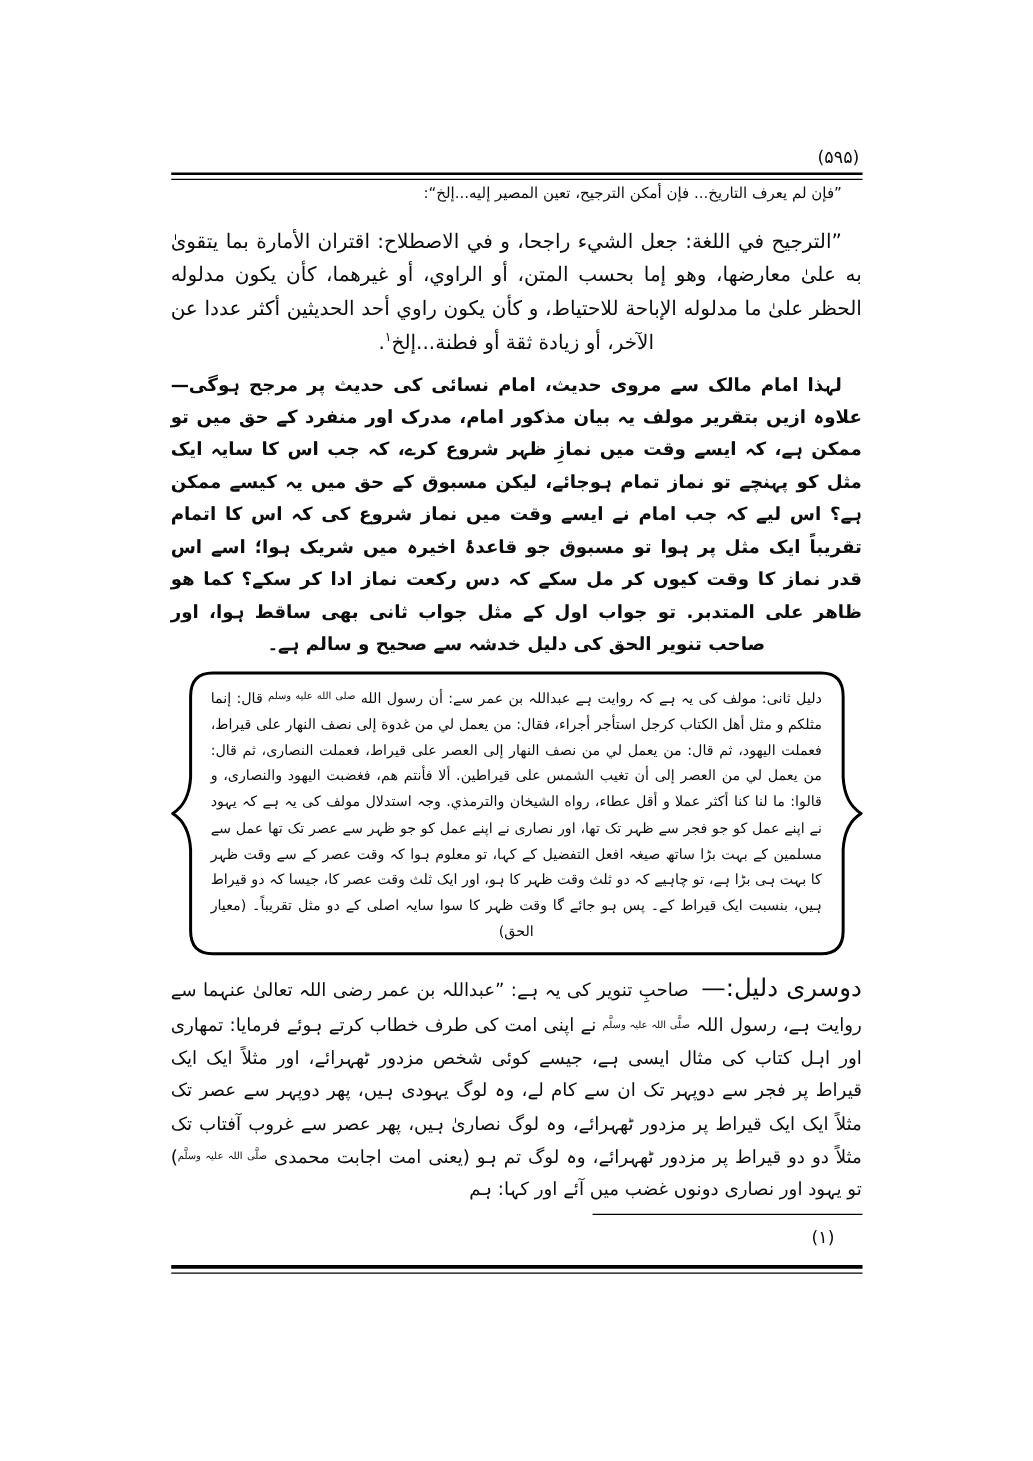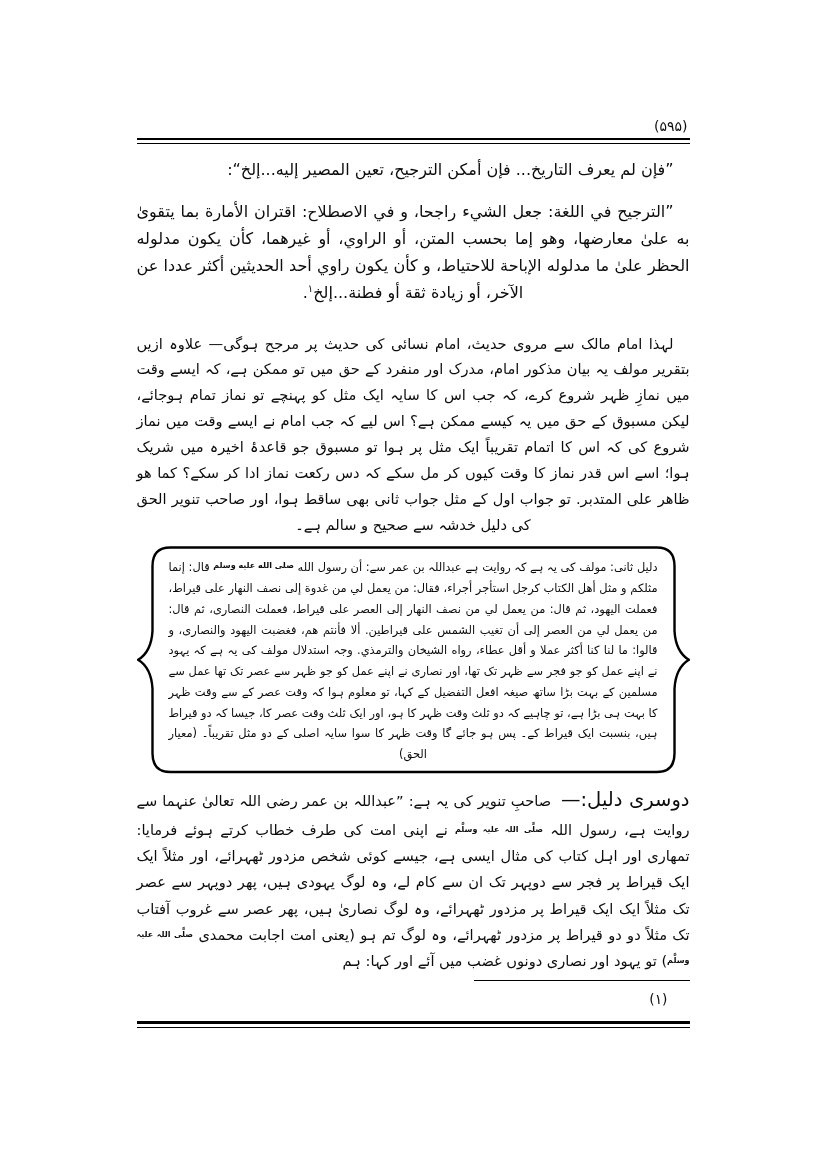--- a/index.html
+++ b/index.html
@@ -8,33 +8,33 @@
   .content{width:553px;margin:0 auto;padding-top:118px;direction:rtl;}
 
   
   .hdr{display:flex;justify-content:space-between;align-items:flex-end;direction:rtl;padding:0 2px;}
   .hdr-title{font-weight:bold;font-size:16px;letter-spacing:-0.2px;}
   .hdr-num{font-size:14px;direction:ltr;}
   .rule-top{margin-top:4px;border-top:2.6px solid #000;border-bottom:1.3px solid #000;height:3px;}
   .rule-bottom{margin-top:10px;border-top:3px solid #000;border-bottom:1.6px solid #000;height:3px;}
 
   
-  .ar1{font-size:16px;line-height:1.75;text-align:right;text-indent:16px;margin-top:12px;}
+  .ar1{font-size:12px;line-height:1.75;text-align:right;text-indent:16px;}
   .ar2{font-size:16px;line-height:1.68;text-align:justify;text-align-last:center;text-indent:16px;margin-top:15px;}
   sup.fnref{font-size:10px;vertical-align:6px;}
 
   
-  .urdu1{font-size:14.6px;line-height:1.78;text-align:justify;text-align-last:center;text-indent:16px;margin-top:24px;}
+  .urdu1{font-size:14.6px;line-height:1.78;text-align:justify;text-align-last:center;text-indent:16px;margin-top:8px;font-weight:bold;}
 
   
   .bubble{position:relative;margin:6px 0 6px;padding:13px 32px 11px;font-size:11.4px;line-height:1.82;text-align:justify;text-align-last:center;}
   .bubble svg{position:absolute;inset:0;width:100%;height:100%;pointer-events:none;}
   .bubble .inner{position:relative;}
   .b{font-weight:normal;}
-  .saw{font-size:8px;vertical-align:3px;font-weight:bold;}
+  .saw{font-size:8px;vertical-align:3px;font-weight:normal;}
 
   
   .dalil2{font-size:14.6px;line-height:1.8;text-align:justify;margin-top:4px;}
   .dalil2-heading{font-weight:normal;font-size:19.5px;margin-left:10px;}
 
   
   .fn-sep{width:216px;border-top:1.6px solid #000;margin:6px 0 7px 0;}
   .footnote{display:flex;direction:rtl;gap:16px;font-size:13.8px;line-height:1.65;padding-right:22px;}
   .fn-marker{flex:none;}
   .fn-text{flex:1;text-align:right;}

